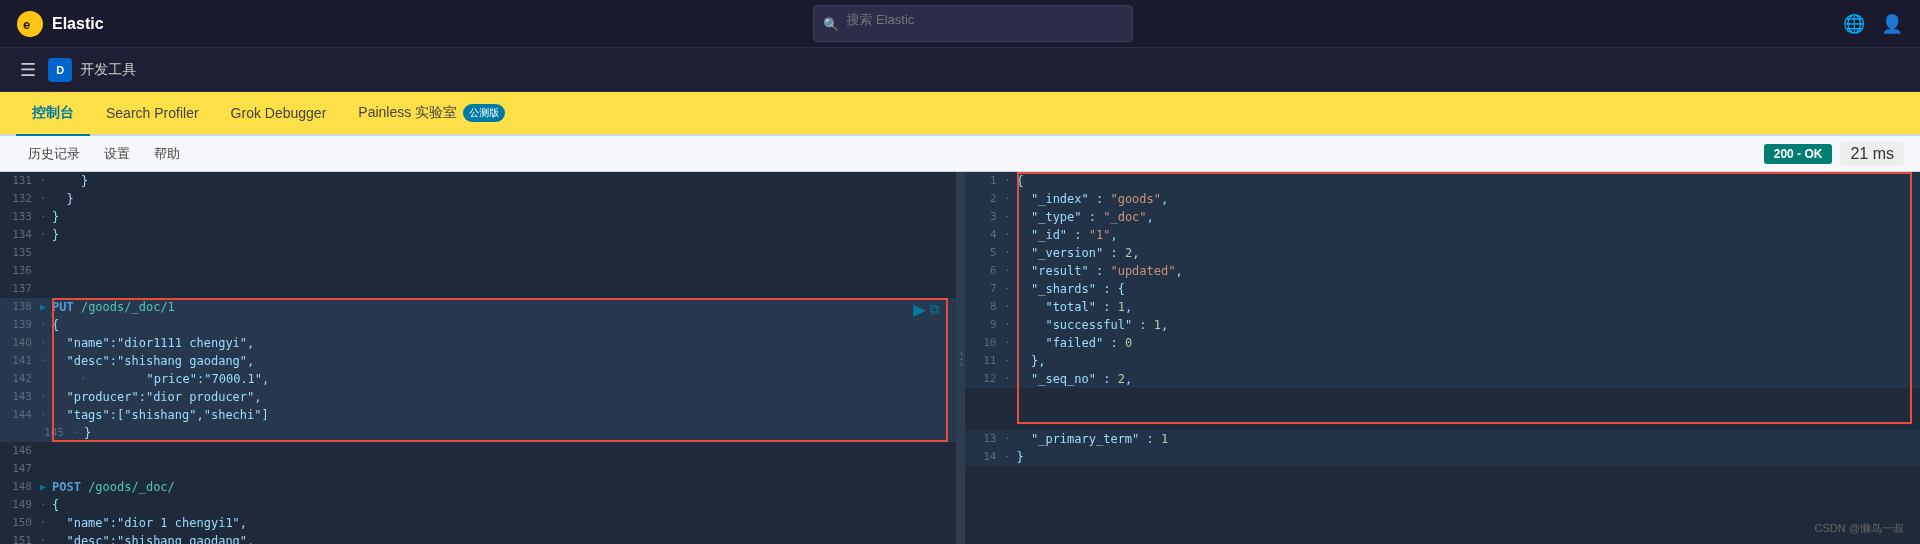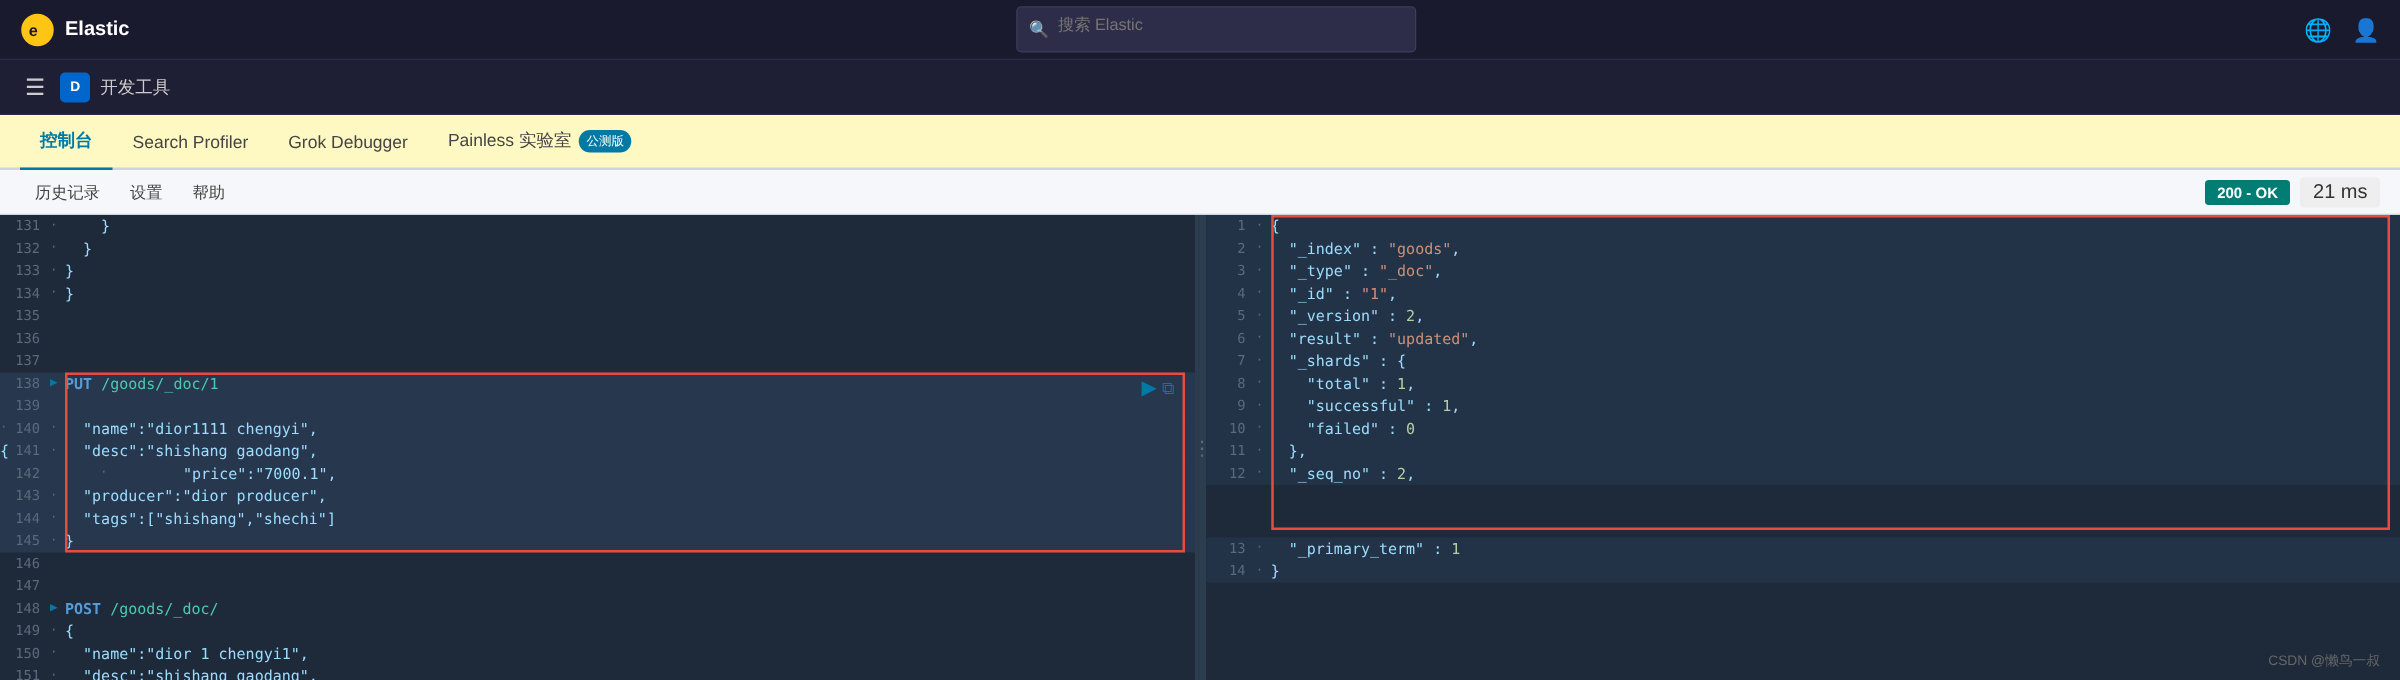--- a/index.html
+++ b/index.html
@@ -91,21 +91,21 @@
     #dev-tools-label {
       color: #ccc;
       font-size: 14px;
       font-family: sans-serif;
     }
 
     
     #tab-bar {
       display: flex;
       align-items: center;
-      background: #fef9c3;
+      background: #fde047;
       height: 44px;
       padding: 0 16px;
       border-bottom: 2px solid #d0d5dd;
       gap: 0;
     }
     .tab-item {
       padding: 0 16px;
       height: 44px;
       display: flex;
       align-items: center;
@@ -366,21 +366,21 @@
         <div class="code-line">
           <span class="line-num">137</span>
           <span class="line-dot"></span>
           <span class="line-content" style="color: rgb(156, 220, 254);"></span>
         </div>
         <div class="code-line" style="background: rgba(100, 160, 230, 0.12);">
           <span class="line-num">138</span>
           <span class="line-dot" style="color: rgb(0, 121, 165);">▶</span>
           <span class="line-content"><span style="color: rgb(86, 156, 214); font-weight: bold;">PUT </span><span style="color: rgb(78, 201, 176);">/goods/_doc/1</span></span>
         </div>
-        <div class="code-line" style="background: rgba(100, 160, 230, 0.12); flex-direction: column;">
+        <div class="code-line" style="background: rgba(100, 160, 230, 0.12);">
           <span class="line-num">139</span>
           <span class="line-dot">·</span>
           <span class="line-content" style="color: rgb(156, 220, 254);">{</span>
         </div>
         <div class="code-line" style="background: rgba(100, 160, 230, 0.12);">
           <span class="line-num">140</span>
           <span class="line-dot">·</span>
           <span class="line-content" style="color: rgb(156, 220, 254);">  "name":"dior1111 chengyi",</span>
         </div>
         <div class="code-line" style="background: rgba(100, 160, 230, 0.12);">
@@ -396,21 +396,21 @@
         <div class="code-line" style="background: rgba(100, 160, 230, 0.12);">
           <span class="line-num">143</span>
           <span class="line-dot">·</span>
           <span class="line-content" style="color: rgb(156, 220, 254);">  "producer":"dior producer",</span>
         </div>
         <div class="code-line" style="background: rgba(100, 160, 230, 0.12);">
           <span class="line-num">144</span>
           <span class="line-dot">·</span>
           <span class="line-content" style="color: rgb(156, 220, 254);">  "tags":["shishang","shechi"]</span>
         </div>
-        <div class="code-line" style="background: rgba(100, 160, 230, 0.12);">
+        <div class="code-line" style="background: rgba(100, 160, 230, 0.12); padding-left: 32px;">
           <span class="line-num">145</span>
           <span class="line-dot">·</span>
           <span class="line-content" style="color: rgb(156, 220, 254);">}</span>
         </div>
         <div class="code-line">
           <span class="line-num">146</span>
           <span class="line-dot"></span>
           <span class="line-content" style="color: rgb(156, 220, 254);"></span>
         </div>
         <div class="code-line">

